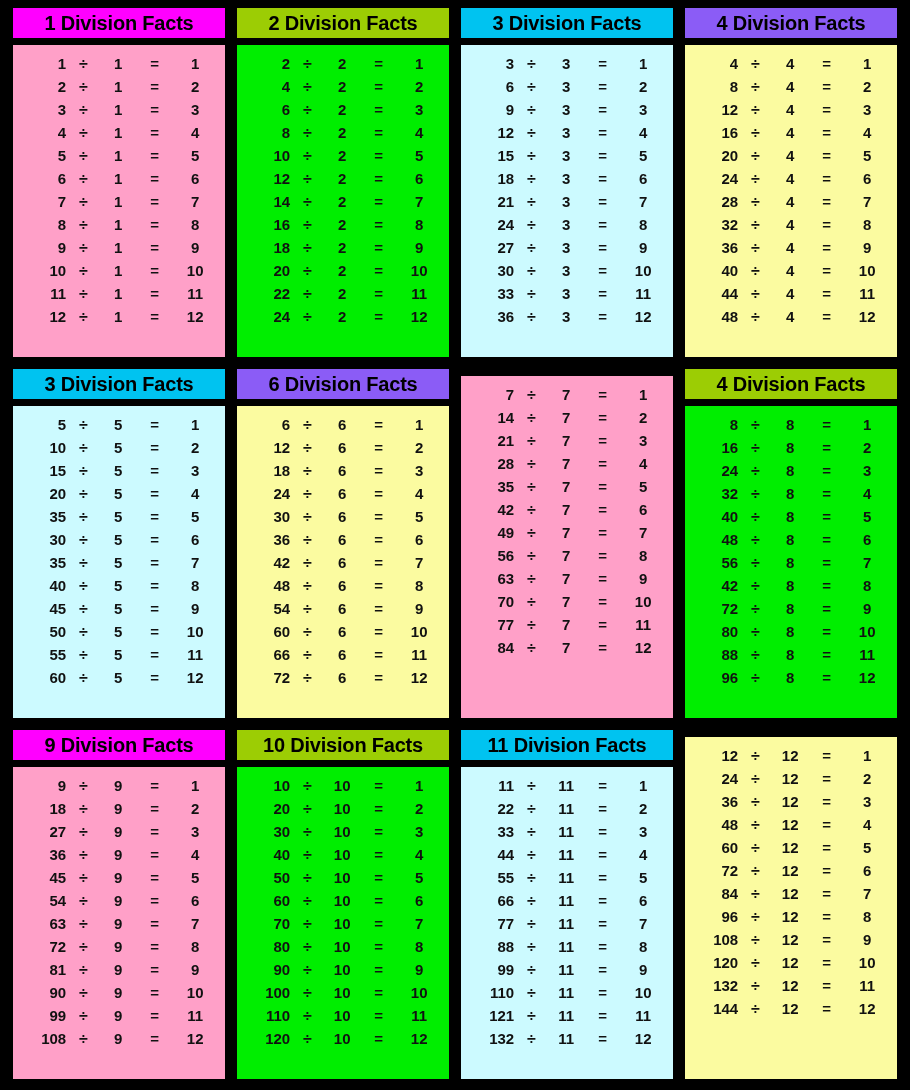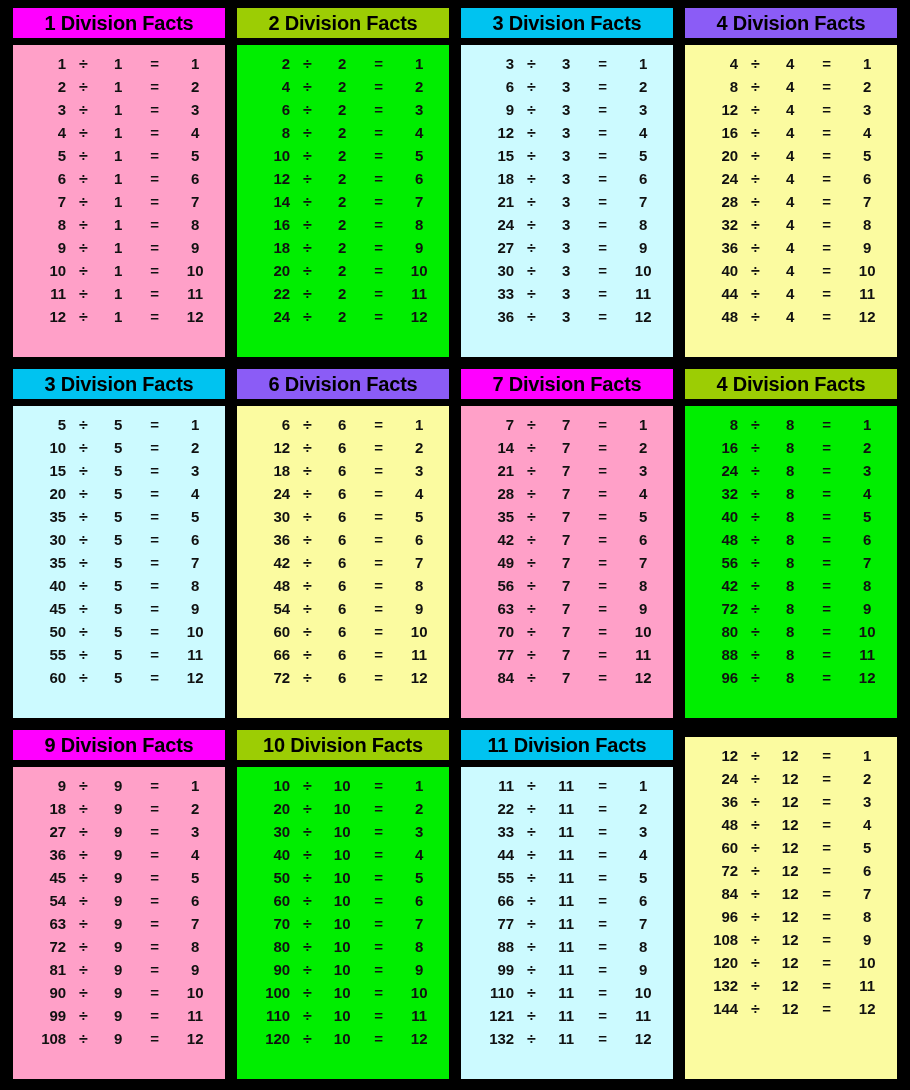--- a/index.html
+++ b/index.html
@@ -651,23 +651,20 @@
         <div class="fact-row">
           <span class="cell-dividend">72</span>
           <span class="cell-op">÷</span>
           <span class="cell-divisor">6</span>
           <span class="cell-eq">=</span>
           <span class="cell-quotient">12</span>
         </div>
       </div>
     </div>
     <div class="fact-card theme-magenta">
-      <div class="card-header">
-        <div class="card-title">7 Division Facts</div>
-      </div>
       <div class="header-gap"></div>
       <div class="card-body">
         <div class="fact-row">
           <span class="cell-dividend">7</span>
           <span class="cell-op">÷</span>
           <span class="cell-divisor">7</span>
           <span class="cell-eq">=</span>
           <span class="cell-quotient">1</span>
         </div>
         <div class="fact-row">

